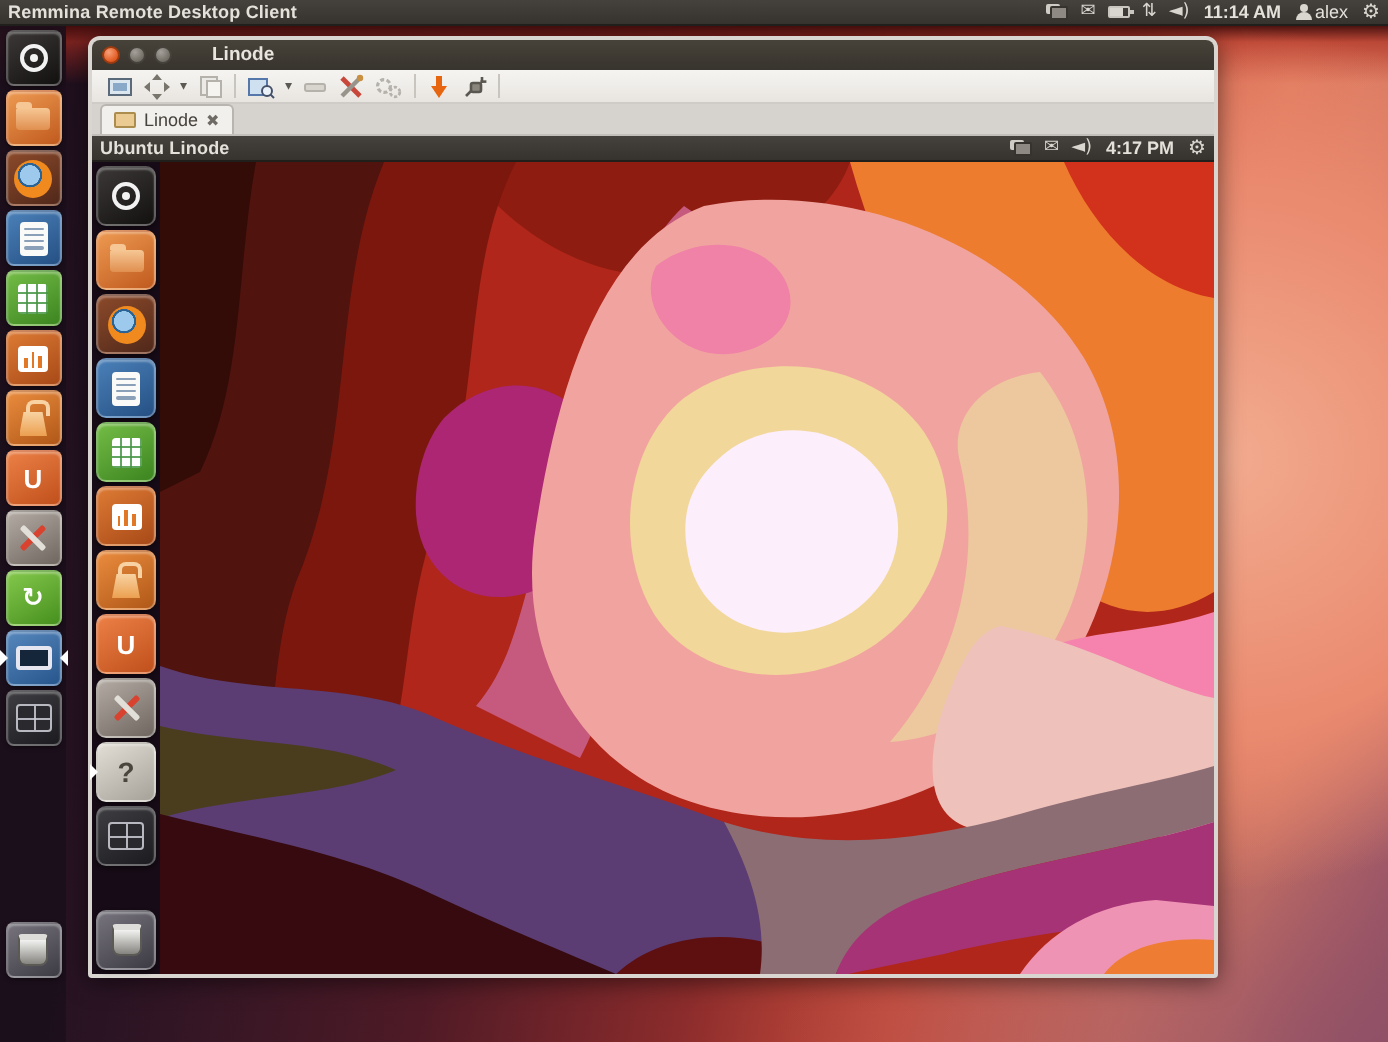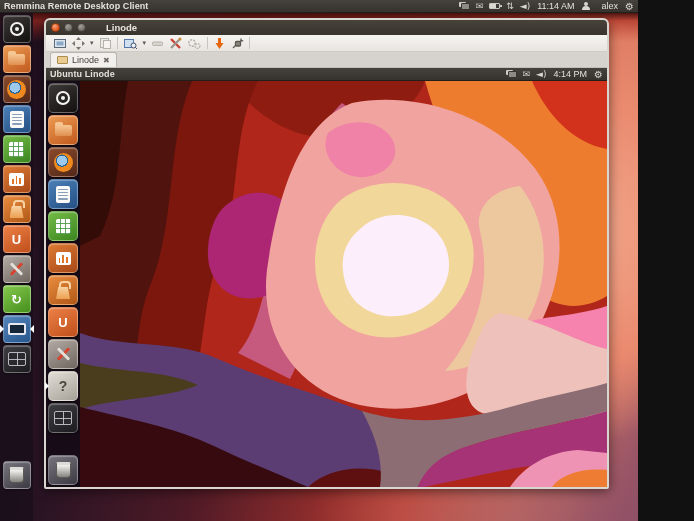--- a/index.html
+++ b/index.html
@@ -1,37 +1,37 @@
 <!DOCTYPE html>
 <html><head>
 <meta charset="utf-8">
 <style>
   html,body{margin:0;padding:0;background:#111;}
   *{box-sizing:border-box;}
-  .screen{position:relative;width:638px;height:521px;overflow:hidden;
+  .screen{position:relative;width:694px;height:521px;overflow:hidden;
     font-family:"Liberation Sans","DejaVu Sans",sans-serif;}
 
   
   .host-desktop{position:absolute;inset:0;
     background:
       radial-gradient(ellipse 330px 300px at 88% 44%, #f2ab8f 0%, #ea8a6f 45%, rgba(234,138,111,0) 72%),
       radial-gradient(ellipse 520px 280px at 102% 102%, rgba(142,79,102,.95) 0%, rgba(142,79,102,0) 62%),
       linear-gradient(180deg, rgba(70,14,12,.95) 13px, rgba(170,44,32,.65) 21px, rgba(170,44,32,0) 42px),
       linear-gradient(100deg, #1c0e1c 0%, #2a1424 18%, #4e1a26 38%, #8c2c2c 55%, #c94e3c 68%, #e07a5e 83%, #d97b62 90%, #9c5668 100%);}
 
   
   .panel{position:absolute;left:0;right:0;top:0;height:13px;z-index:60;
     background:linear-gradient(#45413c,#36322d);border-bottom:1px solid #211f1b;
     display:flex;align-items:center;padding:0 4px;color:#e4e0da;font-size:9px;}
   .panel .title{font-weight:bold;letter-spacing:.1px;}
   .panel .spacer{flex:1;}
   .tray{display:flex;align-items:center;gap:6px;margin-right:7px;}
   .glyph{font-family:"DejaVu Sans",sans-serif;font-size:9px;line-height:1;color:#d9d5cf;}
-  .clock{font-weight:normal;font-size:9px;margin-right:7px;}
-  .userbox{display:flex;align-items:center;gap:12px;margin-right:7px;font-size:9px;}
+  .clock{font-weight:bold;font-size:9px;margin-right:7px;}
+  .userbox{display:flex;align-items:center;gap:2px;margin-right:7px;font-size:9px;}
   .gear{font-family:"DejaVu Sans",sans-serif;font-size:10px;color:#d9d5cf;}
 
   .net{width:11px;height:8px;position:relative;display:inline-block;}
   .net::before{content:'';position:absolute;left:0;top:0;width:7px;height:5px;background:#cfcbc5;border-radius:1px;}
   .net::after{content:'';position:absolute;right:0;bottom:0;width:7px;height:5px;background:#8e8a83;border:1px solid #36322d;border-radius:1px;}
   .batt{width:11px;height:6px;border:1px solid #c9c5bf;border-radius:1px;position:relative;display:inline-block;
     background:linear-gradient(90deg,#d9d5cf 70%,transparent 70%);}
   .batt::after{content:'';position:absolute;right:-3px;top:1px;width:2px;height:2px;background:#c9c5bf;}
   .person{width:8px;height:8px;position:relative;display:inline-block;}
   .person::before{content:'';position:absolute;top:0;left:2px;width:4px;height:4px;border-radius:50%;background:#d9d5cf;}
@@ -297,21 +297,21 @@
 
     <div class="viewport">
       <div class="panel remote">
         <span class="title">Ubuntu Linode</span>
         <span class="spacer"></span>
         <span class="tray">
           <span class="net"></span>
           <span class="glyph">✉</span>
           <span class="glyph">◄)</span>
         </span>
-        <span class="clock">4:14 PM</span>
+        <span class="clock">4:17 PM</span>
         <span class="gear">⚙</span>
       </div>
 
       <div class="remote-body">
         <div class="launcher remote">
           <div class="tile t-dash">
               <span class="ring"></span>
             </div>
           <div class="tile t-home">
               <span class="folder"></span>

